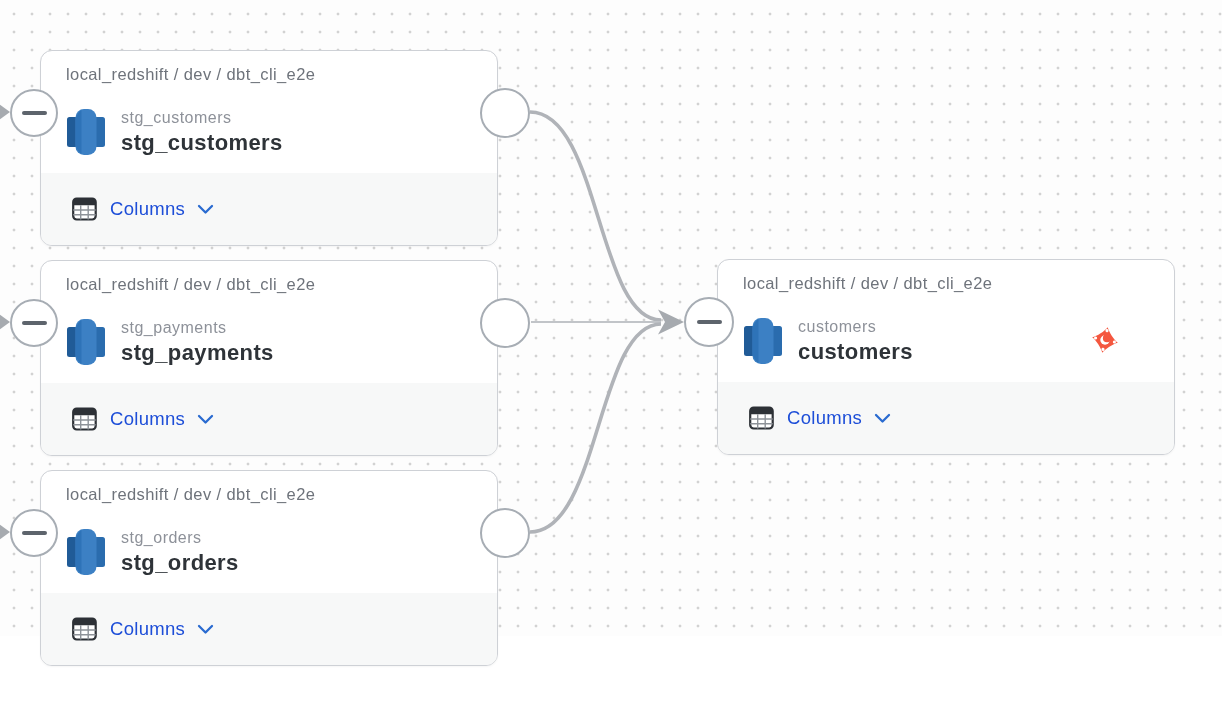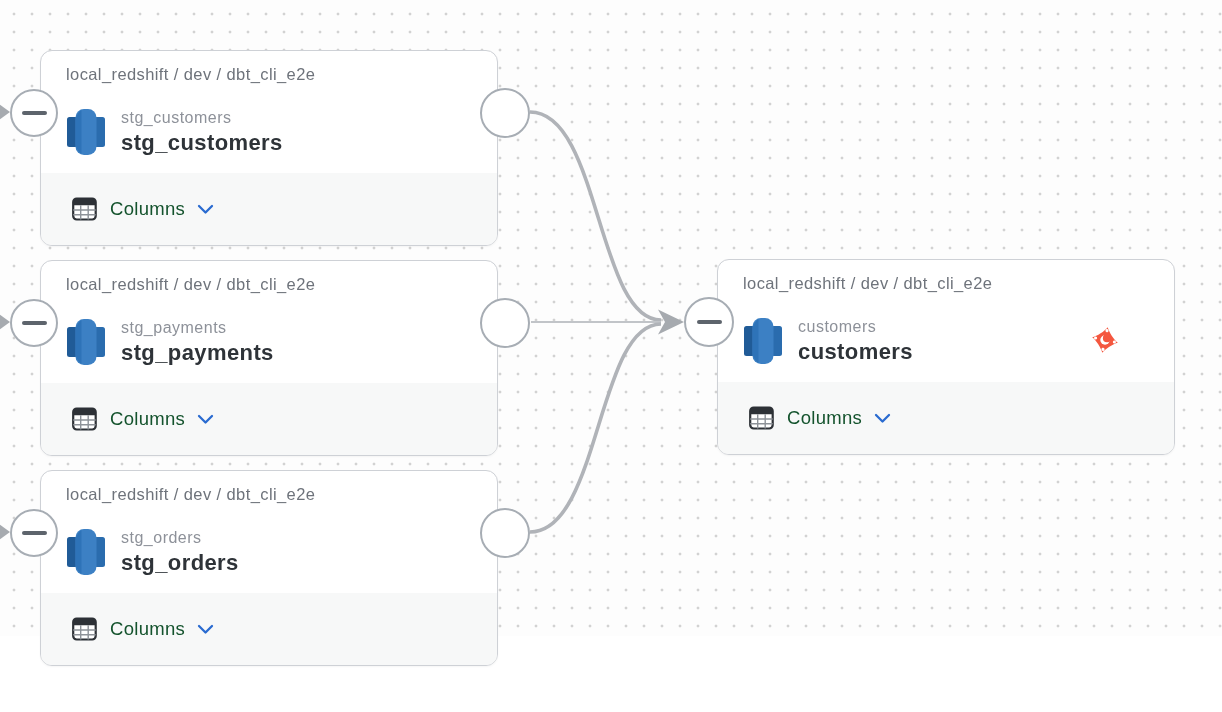--- a/index.html
+++ b/index.html
@@ -59,21 +59,21 @@
     border-radius: 0 0 10.5px 10.5px;
     display: flex; align-items: center; padding-left: 31px;
   }
   .columns-toggle {
     display: flex; align-items: center; cursor: pointer; background: none; border: none; padding: 0;
     font-family: "Liberation Sans", sans-serif;
   }
   .table-icon { width: 25px; height: 24px; flex: 0 0 auto; }
   .columns-label {
     margin-left: 13px; margin-right: 12px;
-    font-size: 18.5px; font-weight: 500; letter-spacing: 0.3px; color: #14532d;
+    font-size: 18.5px; font-weight: 500; letter-spacing: 0.3px; color: #1d4ed8;
   }
   .chev { display: block; }
 
   .port {
     position: absolute; background: #ffffff;
     border: 2px solid #a7adb4; border-radius: 50%;
     display: flex; align-items: center; justify-content: center;
     z-index: 3;
   }
   .port-left   { width: 48px; height: 48px; left: -31px; top: 38px; }

